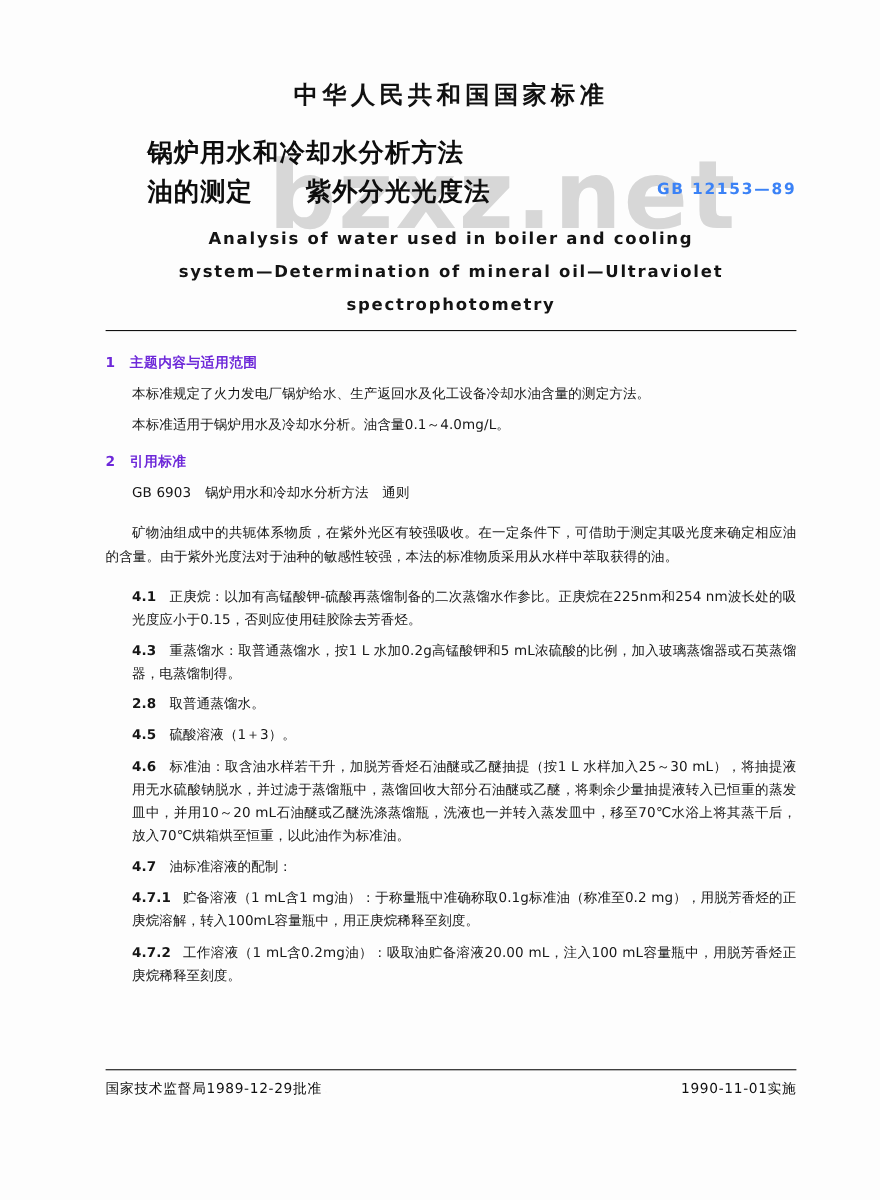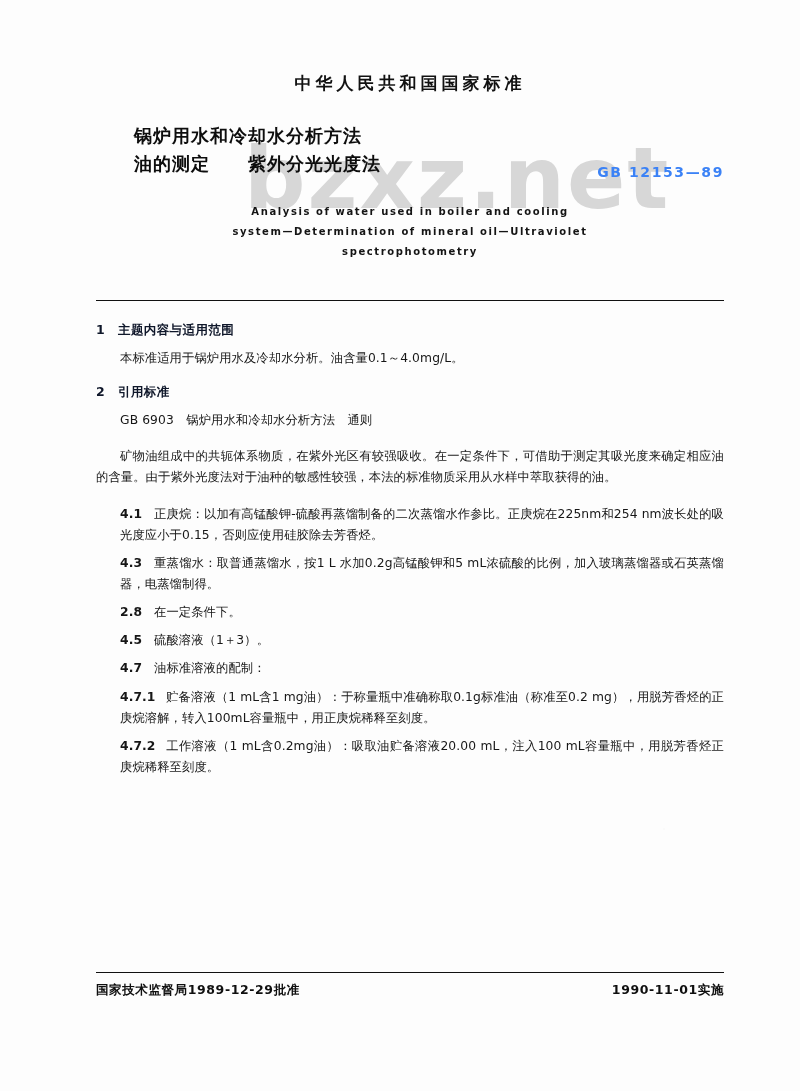--- a/index.html
+++ b/index.html
@@ -62,35 +62,35 @@
   
   .masthead {
     position: absolute;
     top: 72px;
     left: 0;
     width: 628px;
     text-align: center;
     z-index: 2;
   }
   .masthead .nat {
-    font-size: 17px;
+    font-size: 22px;
     font-weight: bold;
     letter-spacing: 4px;
     color: #111;
   }
 
   .title-block {
     position: absolute;
     top: 122px;
     left: 0;
     width: 628px;
     z-index: 2;
   }
   .title-line {
-    font-size: 18px;
+    font-size: 23px;
     font-weight: bold;
     letter-spacing: 1px;
     color: #0d0d0d;
     padding-left: 38px;
     line-height: 1.55;
     white-space: pre;
   }
 
   .std-no {
     position: absolute;
@@ -103,21 +103,21 @@
     font-family: "DejaVu Sans", "Liberation Sans", sans-serif;
     z-index: 3;
   }
 
   .en-title {
     position: absolute;
     top: 202px;
     left: 0;
     width: 628px;
     text-align: center;
-    font-size: 10px;
+    font-size: 15px;
     font-weight: bold;
     letter-spacing: 1.6px;
     line-height: 2.0;
     color: #141414;
     z-index: 2;
   }
   .en-title div { white-space: nowrap; }
 
   
   hr.rule {
@@ -137,21 +137,21 @@
   .body-text {
     position: absolute;
     top: 322px;
     left: 0;
     width: 628px;
     z-index: 2;
   }
   .sec-head {
     font-size: 12.5px;
     font-weight: bold;
-    color: #0f172a;
+    color: #6d28d9;
     margin: 0 0 9px 0;
     letter-spacing: 0.4px;
   }
   .sec-head .num {
     display: inline-block;
     width: 22px;
   }
   .para {
     font-size: 12.3px;
     line-height: 1.72;
@@ -180,21 +180,21 @@
   
   .footer {
     position: absolute;
     top: 982px;
     left: 0;
     width: 628px;
     display: flex;
     justify-content: space-between;
     align-items: baseline;
     font-size: 12.5px;
-    font-weight: bold;
+    font-weight: normal;
     color: #0f0f0f;
     letter-spacing: 0.6px;
     z-index: 2;
   }
 </style>
 </head>
 <body>
 
 <div class="page">
 
@@ -218,20 +218,21 @@
       <div>spectrophotometry</div>
     </div>
 
     <hr class="rule rule-top">
 
     <div class="body-text">
 
       <div class="sec-head">
         <span class="num">1</span><span>主题内容与适用范围</span>
       </div>
+      <p class="para indent">本标准规定了火力发电厂锅炉给水、生产返回水及化工设备冷却水油含量的测定方法。</p>
       <p class="para indent">本标准适用于锅炉用水及冷却水分析。油含量0.1～4.0mg/L。</p>
 
       <div class="gap-sm"></div>
 
       <div class="sec-head">
         <span class="num">2</span><span>引用标准</span>
       </div>
       <p class="para indent">GB 6903　锅炉用水和冷却水分析方法　通则</p>
 
       <div class="gap-sm"></div>
@@ -244,27 +245,30 @@
       <p class="para hang">
         <span class="lbl">4.1</span><span>正庚烷：以加有高锰酸钾-硫酸再蒸馏制备的二次蒸馏水作参比。正庚烷在225nm和254 nm波长处的吸光度应小于0.15，否则应使用硅胶除去芳香烃。</span>
       </p>
 
 
       <p class="para hang">
         <span class="lbl">4.3</span><span>重蒸馏水：取普通蒸馏水，按1 L 水加0.2g高锰酸钾和5 mL浓硫酸的比例，加入玻璃蒸馏器或石英蒸馏器，电蒸馏制得。</span>
       </p>
 
       <p class="para hang">
-        <span class="lbl">2.8</span><span>在一定条件下。</span>
+        <span class="lbl">2.8</span><span>取普通蒸馏水。</span>
       </p>
 
       <p class="para hang">
         <span class="lbl">4.5</span><span>硫酸溶液（1＋3）。</span>
       </p>
 
+      <p class="para hang">
+        <span class="lbl">4.6</span><span>标准油：取含油水样若干升，加脱芳香烃石油醚或乙醚抽提（按1 L 水样加入25～30 mL），将抽提液用无水硫酸钠脱水，并过滤于蒸馏瓶中，蒸馏回收大部分石油醚或乙醚，将剩余少量抽提液转入已恒重的蒸发皿中，并用10～20 mL石油醚或乙醚洗涤蒸馏瓶，洗液也一并转入蒸发皿中，移至70℃水浴上将其蒸干后，放入70℃烘箱烘至恒重，以此油作为标准油。</span>
+      </p>
 
       <p class="para hang">
         <span class="lbl">4.7</span><span>油标准溶液的配制：</span>
       </p>
 
       <p class="para hang">
         <span class="lbl-wide">4.7.1</span><span>贮备溶液（1 mL含1 mg油）：于称量瓶中准确称取0.1g标准油（称准至0.2 mg），用脱芳香烃的正庚烷溶解，转入100mL容量瓶中，用正庚烷稀释至刻度。</span>
       </p>
 
       <p class="para hang">

